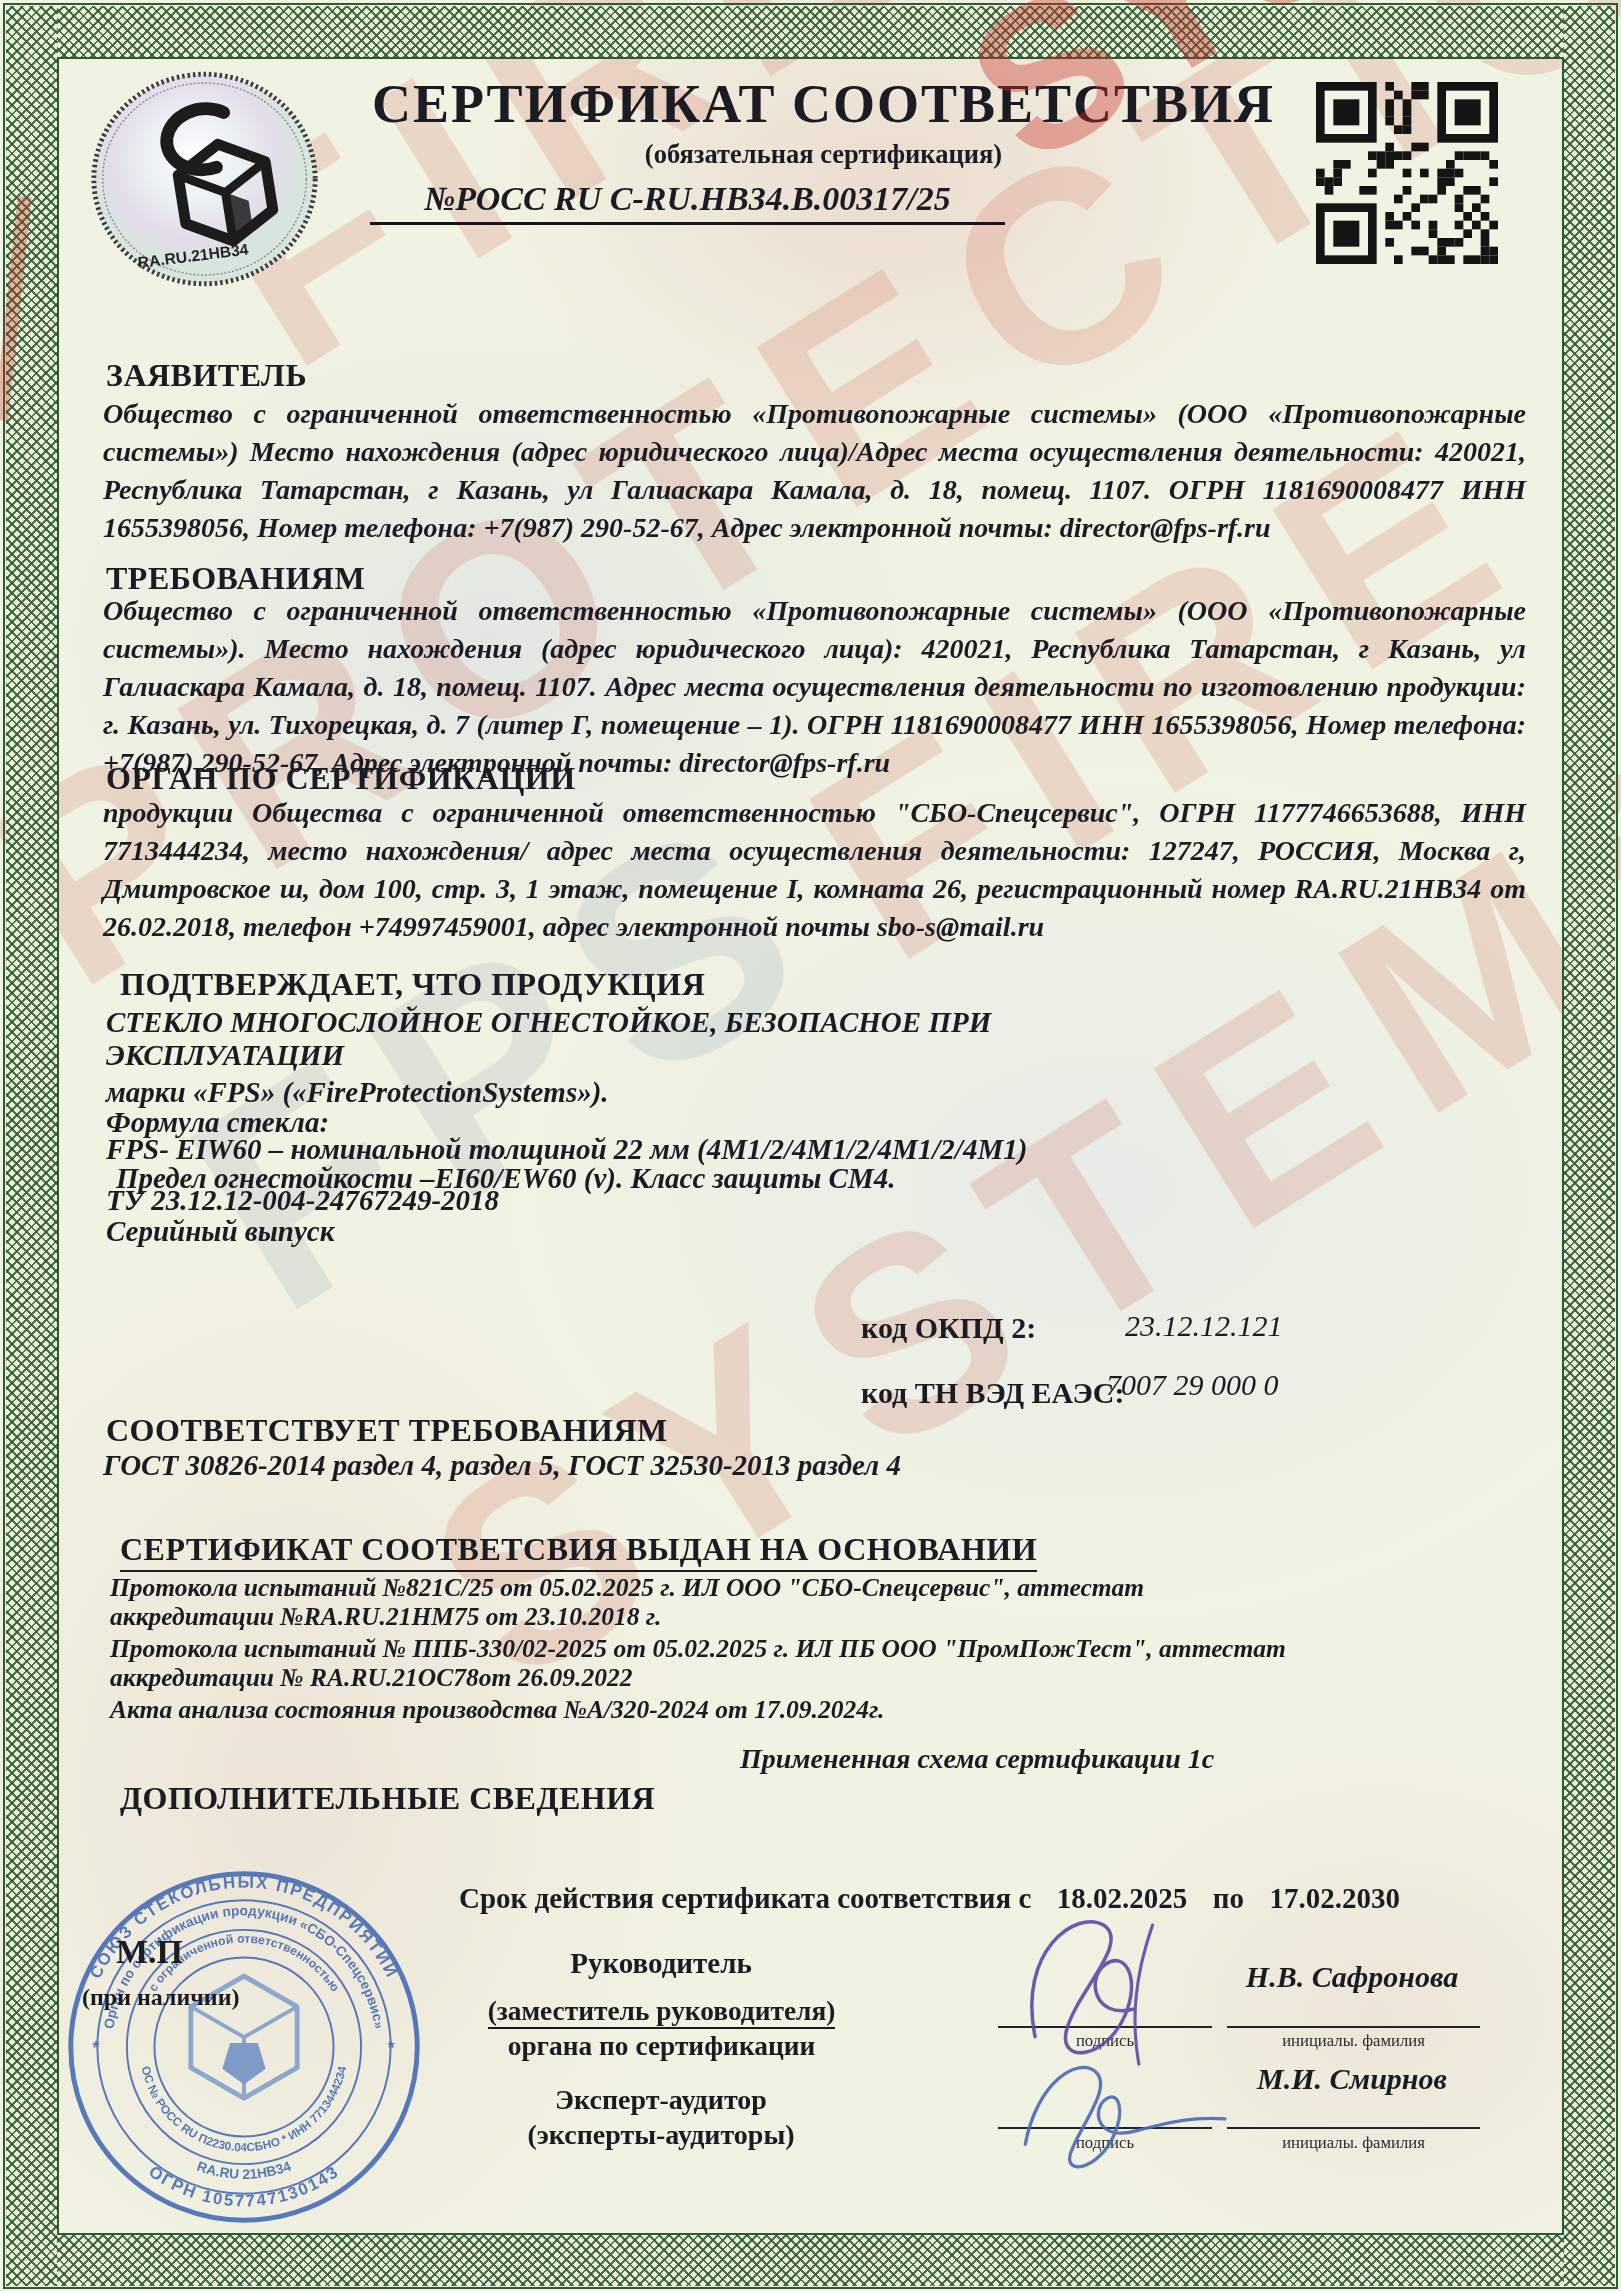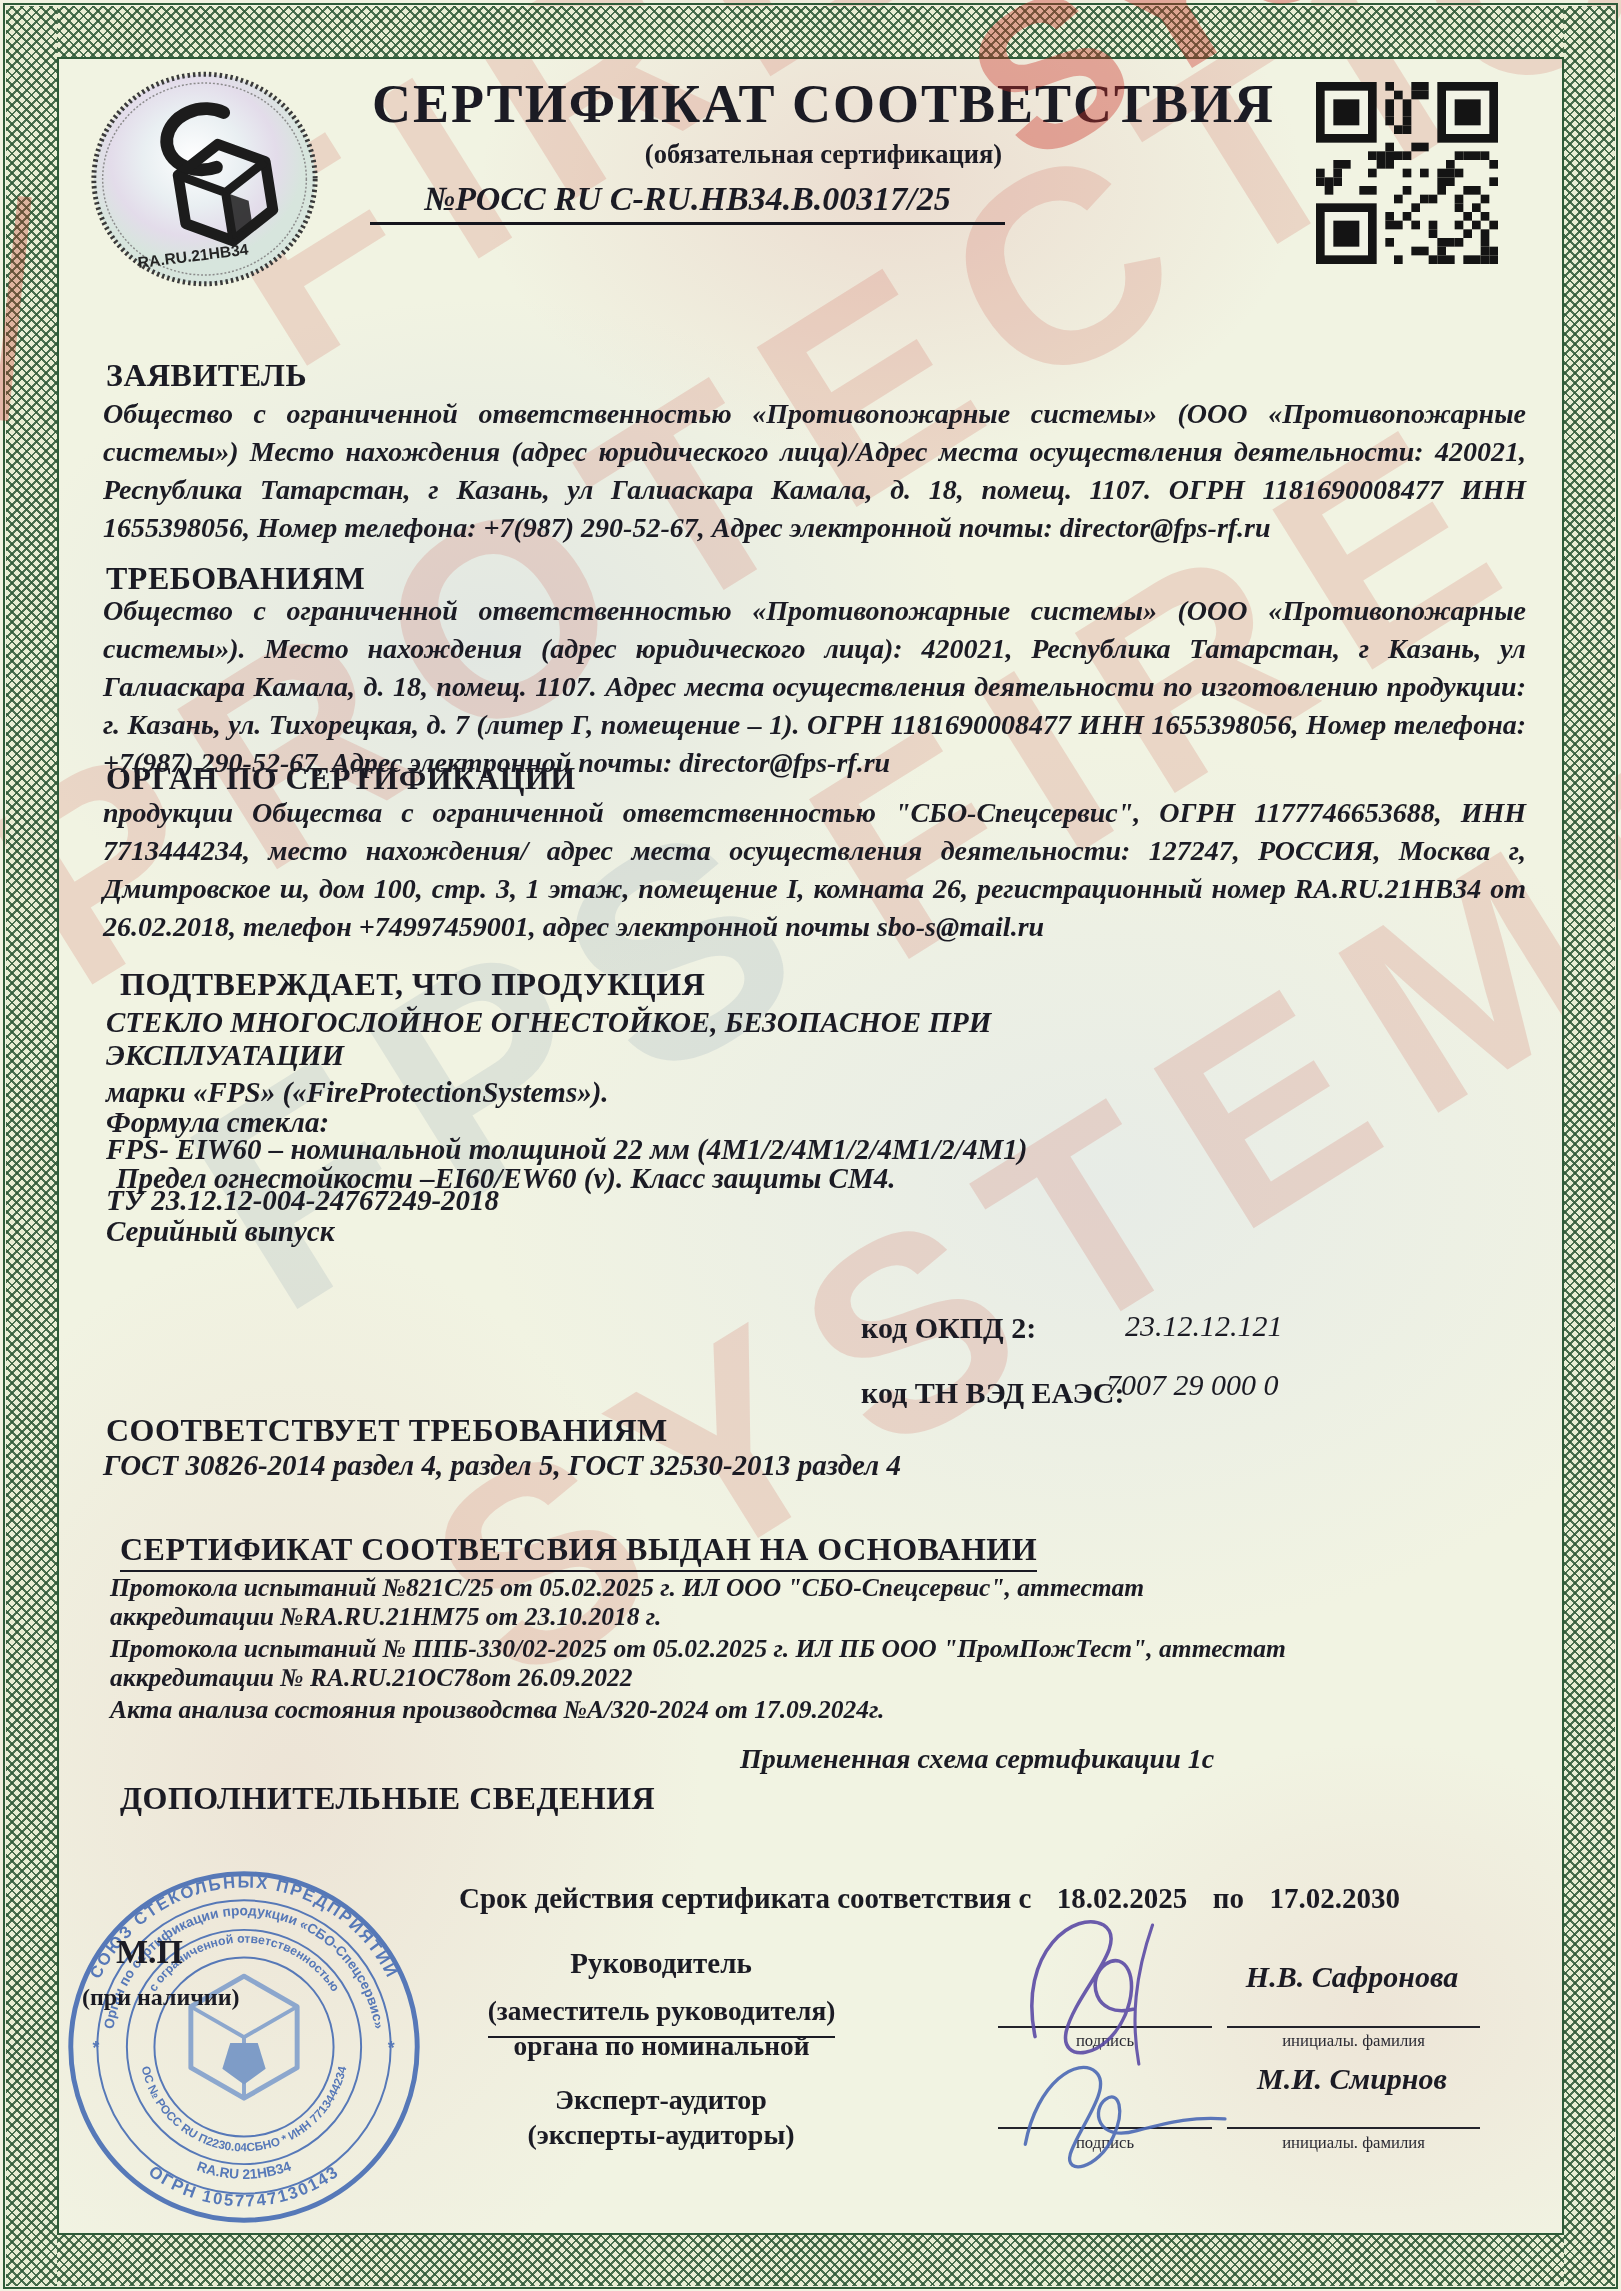--- a/index.html
+++ b/index.html
@@ -53,21 +53,21 @@
   .basis-p{position:absolute;left:110px;z-index:3;font-size:25.5px;line-height:29px;font-weight:bold;font-style:italic;}
   .scheme{position:absolute;left:740px;top:1743px;z-index:3;font-size:28px;font-weight:bold;font-style:italic;}
   .validity{position:absolute;left:459px;top:1882px;z-index:3;font-size:29px;font-weight:bold;display:flex;gap:25.5px;}
   
   .mp{position:absolute;left:116px;top:1933px;z-index:4;font-size:34px;font-weight:bold;}
   .mp-note{position:absolute;left:82px;top:1984px;z-index:4;font-size:24px;font-weight:bold;}
   .stamp{position:absolute;left:57px;top:1860px;width:374px;height:374px;z-index:3;opacity:.92;}
   .role{position:absolute;z-index:3;text-align:center;font-weight:bold;}
   .r1{left:470px;top:1947px;width:382px;font-size:29px;}
   .r2{left:441px;top:1996px;width:441px;font-size:27.4px;}
-  .r2 .uln{border-bottom:2.9px solid #1b1b24;padding-bottom:10px;}
+  .r2 .uln{border-bottom:2.9px solid #1b1b24;padding-bottom:1px;}
   .r3{left:441px;top:2031px;width:441px;font-size:27.4px;}
   .r4{left:470px;top:2084px;width:382px;font-size:28px;}
   .r5{left:470px;top:2119px;width:382px;font-size:28px;}
   .sigline{position:absolute;z-index:3;border-bottom:2.9px solid #23232b;}
   .sl1{left:998px;top:2000px;width:214px;height:25.5px;}
   .sl2{left:1227px;top:2000px;width:253px;height:25.5px;}
   .sl3{left:998px;top:2101px;width:214px;height:25.5px;}
   .sl4{left:1227px;top:2101px;width:253px;height:25.5px;}
   .siglabel{position:absolute;z-index:3;font-size:16.7px;text-align:center;color:#2a2a33;}
   .lb1{left:998px;top:2031px;width:214px;}
@@ -312,21 +312,21 @@
       <path d="M190,118 L244,149 L244,211 L190,242 L136,211 L136,149 Z" fill="none" stroke="#6a8fc9" stroke-width="5" stroke-linejoin="round"></path>
       <path d="M136,149 L190,180 L244,149 M190,180 L190,242" fill="none" stroke="#6a8fc9" stroke-width="4"></path>
       <path d="M176,186 L204,186 L212,212 L190,228 L168,212 Z" fill="#5580c0"></path>
     </g>
   </svg>
   <div class="mp">М.П</div>
   <div class="mp-note">(при наличии)</div>
 
   <div class="role r1">Руководитель</div>
   <div class="role r2"><span class="uln">(заместитель руководителя)</span></div>
-  <div class="role r3">органа по номинальной</div>
+  <div class="role r3">органа по сертификации</div>
   <div class="role r4">Эксперт-аудитор</div>
   <div class="role r5">(эксперты-аудиторы)</div>
 
   <div class="sigline sl1"></div>
   <div class="sigline sl2"></div>
   <div class="sigline sl3"></div>
   <div class="sigline sl4"></div>
   <div class="siglabel lb1">подпись</div>
   <div class="siglabel lb2">инициалы. фамилия</div>
   <div class="siglabel lb3">подпись</div>

